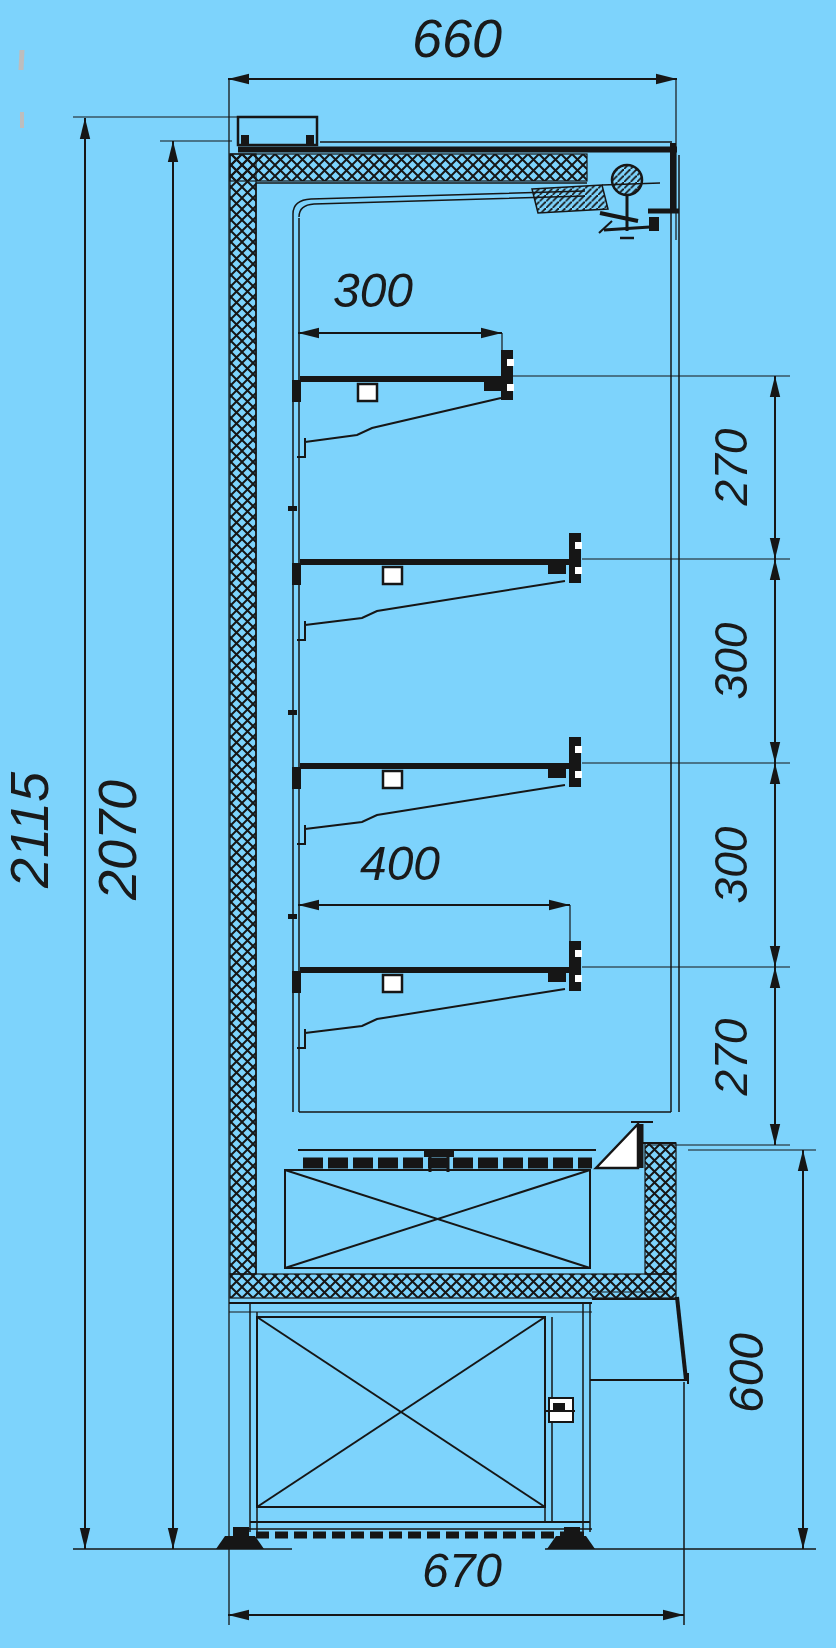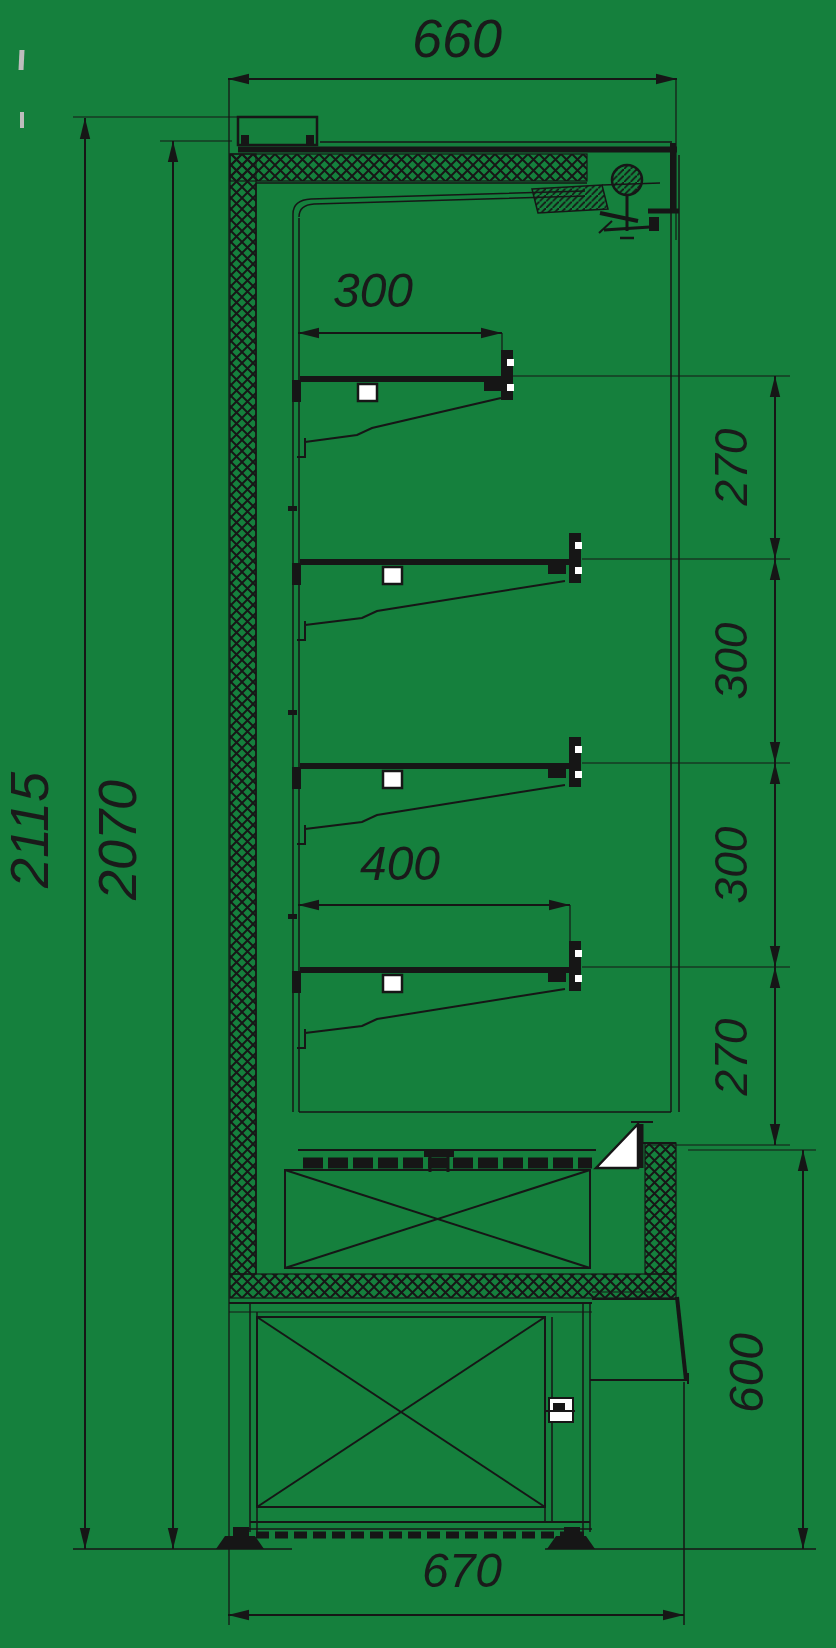--- a/index.html
+++ b/index.html
@@ -1,16 +1,16 @@
 <!DOCTYPE html>
 <html><head>
 <meta charset="utf-8">
 <style>
   html,body{margin:0;padding:0;background:#ffffff;}
-  .sheet{position:relative;width:836px;height:1648px;background:#15803d;overflow:hidden;}
+  .sheet{position:relative;width:836px;height:1648px;background:#7dd3fc;overflow:hidden;}
   svg{display:block;}
   .dim{font-family:"Liberation Sans",sans-serif;font-style:italic;fill:#1a1a1a;}
   .d54{font-size:54px;}
   .d48{font-size:48px;}
   .d46{font-size:46px;}
 </style>
 </head>
 <body>
 
 <div class="sheet">

